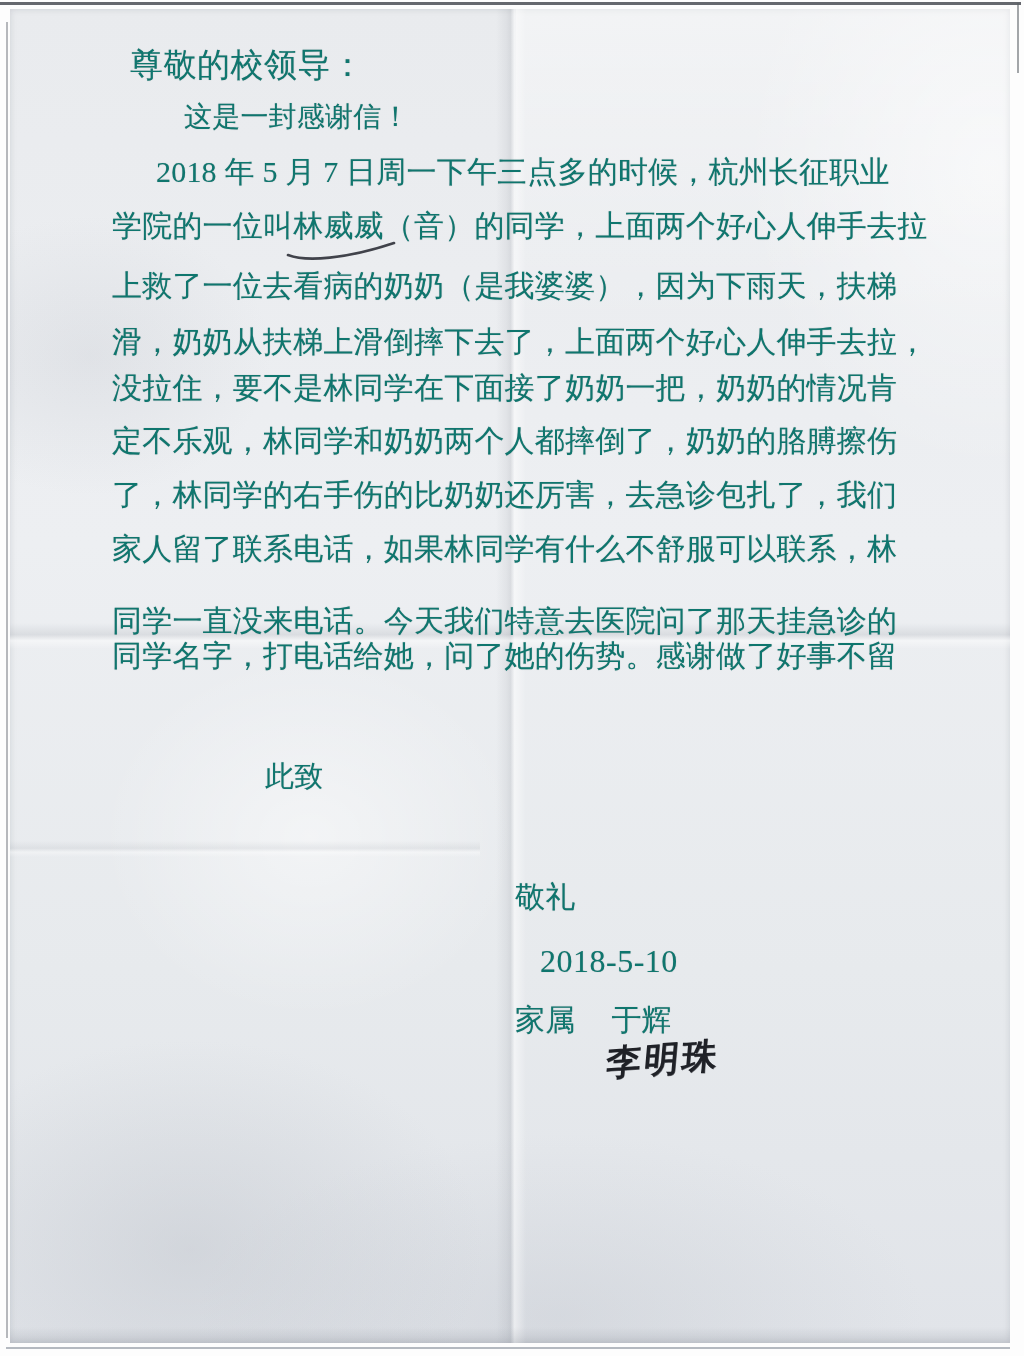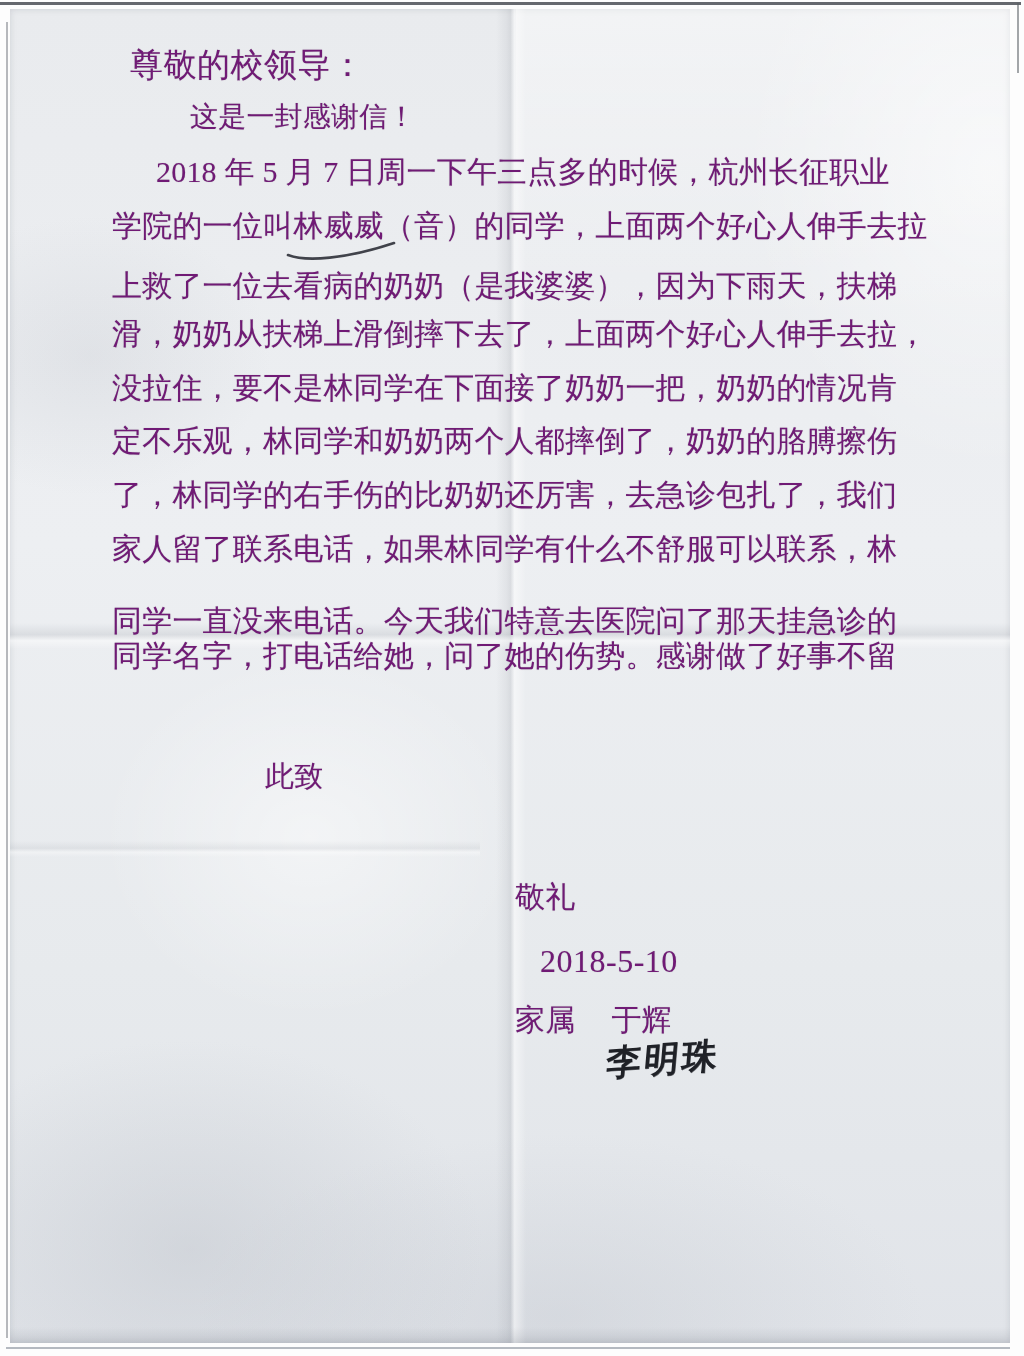--- a/index.html
+++ b/index.html
@@ -38,29 +38,29 @@
   .paper-bottom-shade{
     position:absolute;left:0;top:1318px;width:1000px;height:16px;
     background:linear-gradient(180deg, transparent, rgba(148,153,163,0.28));
   }
   .edge-top{position:absolute;left:0;top:2px;width:1021px;height:3px;background:#4a4e55;opacity:.85;}
   .edge-left{position:absolute;left:6px;top:22px;width:2px;height:1316px;background:#7b7f86;opacity:.55;}
   .edge-bottom{position:absolute;left:6px;top:1347px;width:1004px;height:2px;background:#a7adb5;opacity:.85;}
   .edge-right{position:absolute;left:1017px;top:3px;width:2px;height:70px;background:#5a5e65;opacity:.55;}
   .t{
     position:absolute;white-space:nowrap;line-height:1.12;
-    color:#701a75;font-size:30px;letter-spacing:0.2px;
+    color:#0f766e;font-size:30px;letter-spacing:0.2px;
     text-shadow:0 0 1px rgba(44,46,52,0.30);
   }
   .salutation{left:130px;top:47px;font-size:33px;letter-spacing:0.5px;}
-  .opening{left:184px;top:101px;font-size:28px;margin-left:6px;}
+  .opening{left:184px;top:101px;font-size:28px;}
   .l1{left:156px;top:155px;}
   .l2{left:112px;top:209px;}
   .l3{left:112px;top:263px;margin-top:6px;}
-  .l4{left:112px;top:317px;}
+  .l4{left:112px;top:328px;font-family:Liberation Mono, monospace;}
   .l5{left:112px;top:371px;}
   .l6{left:112px;top:424px;}
   .l7{left:112px;top:478px;}
   .l8{left:112px;top:532px;}
   .l9{left:112px;top:604px;}
   .l10{left:112px;top:639px;}
   .l11{left:112px;top:693px;}
   .cizhi{left:265px;top:760px;font-size:29px;}
   .jingli{left:515px;top:880px;}
   .date{left:540px;top:944px;font-size:32px;letter-spacing:0.5px;}

